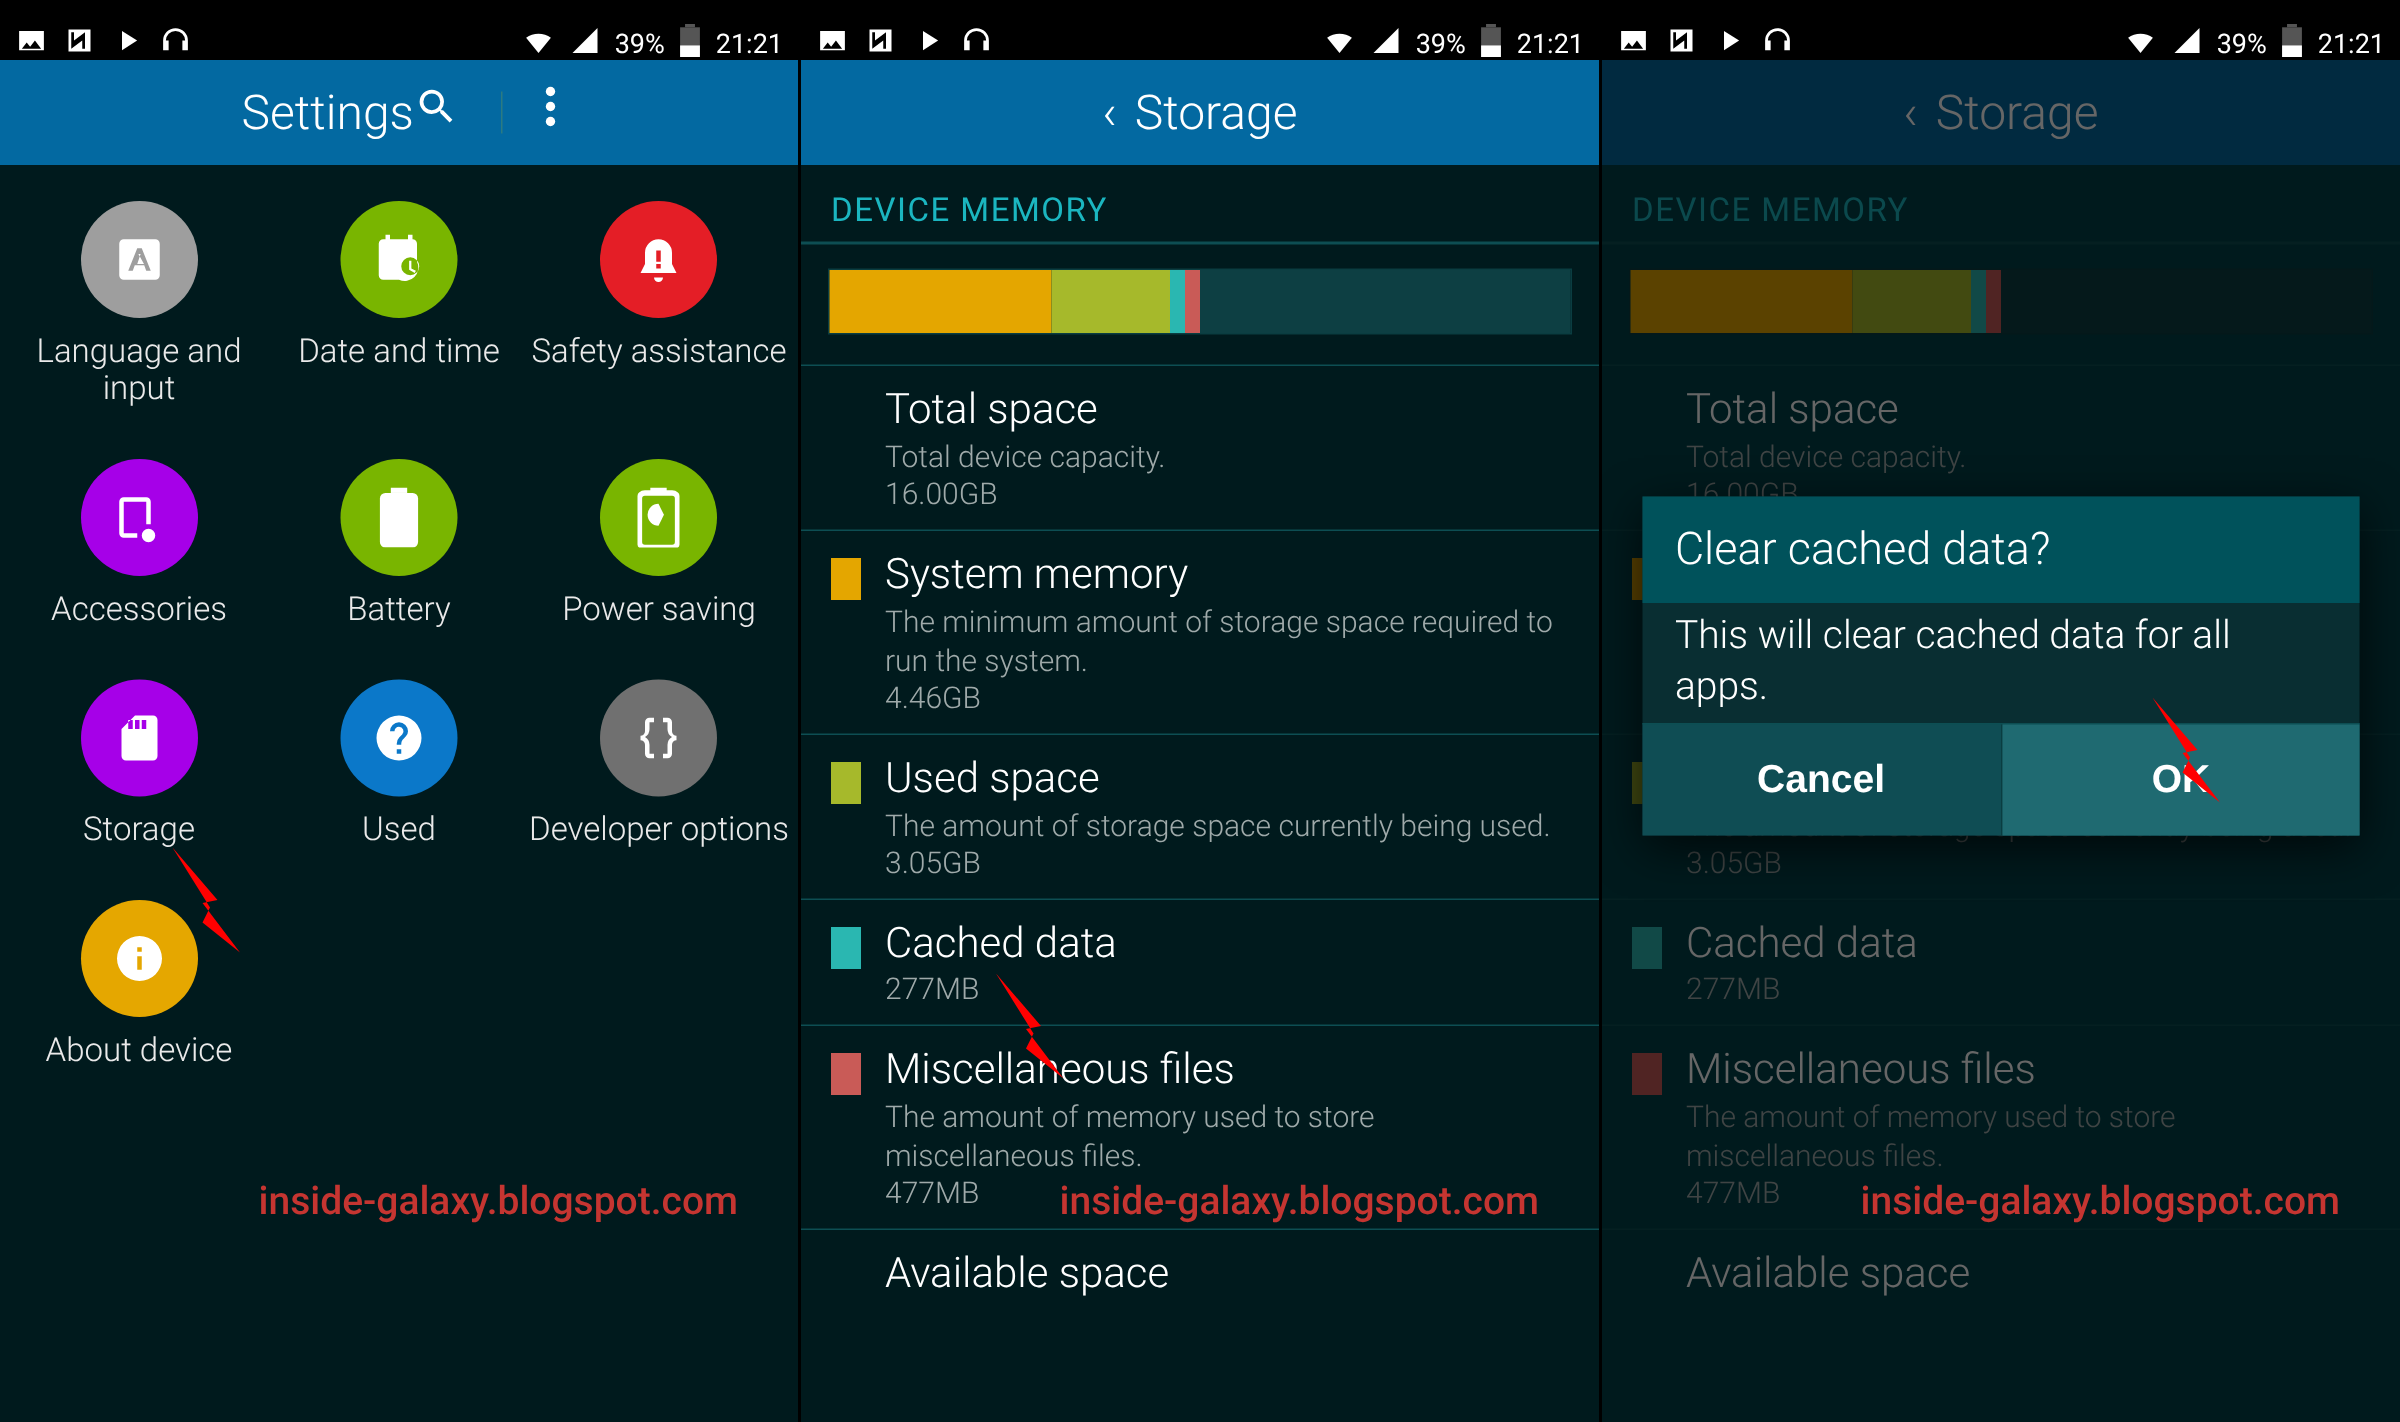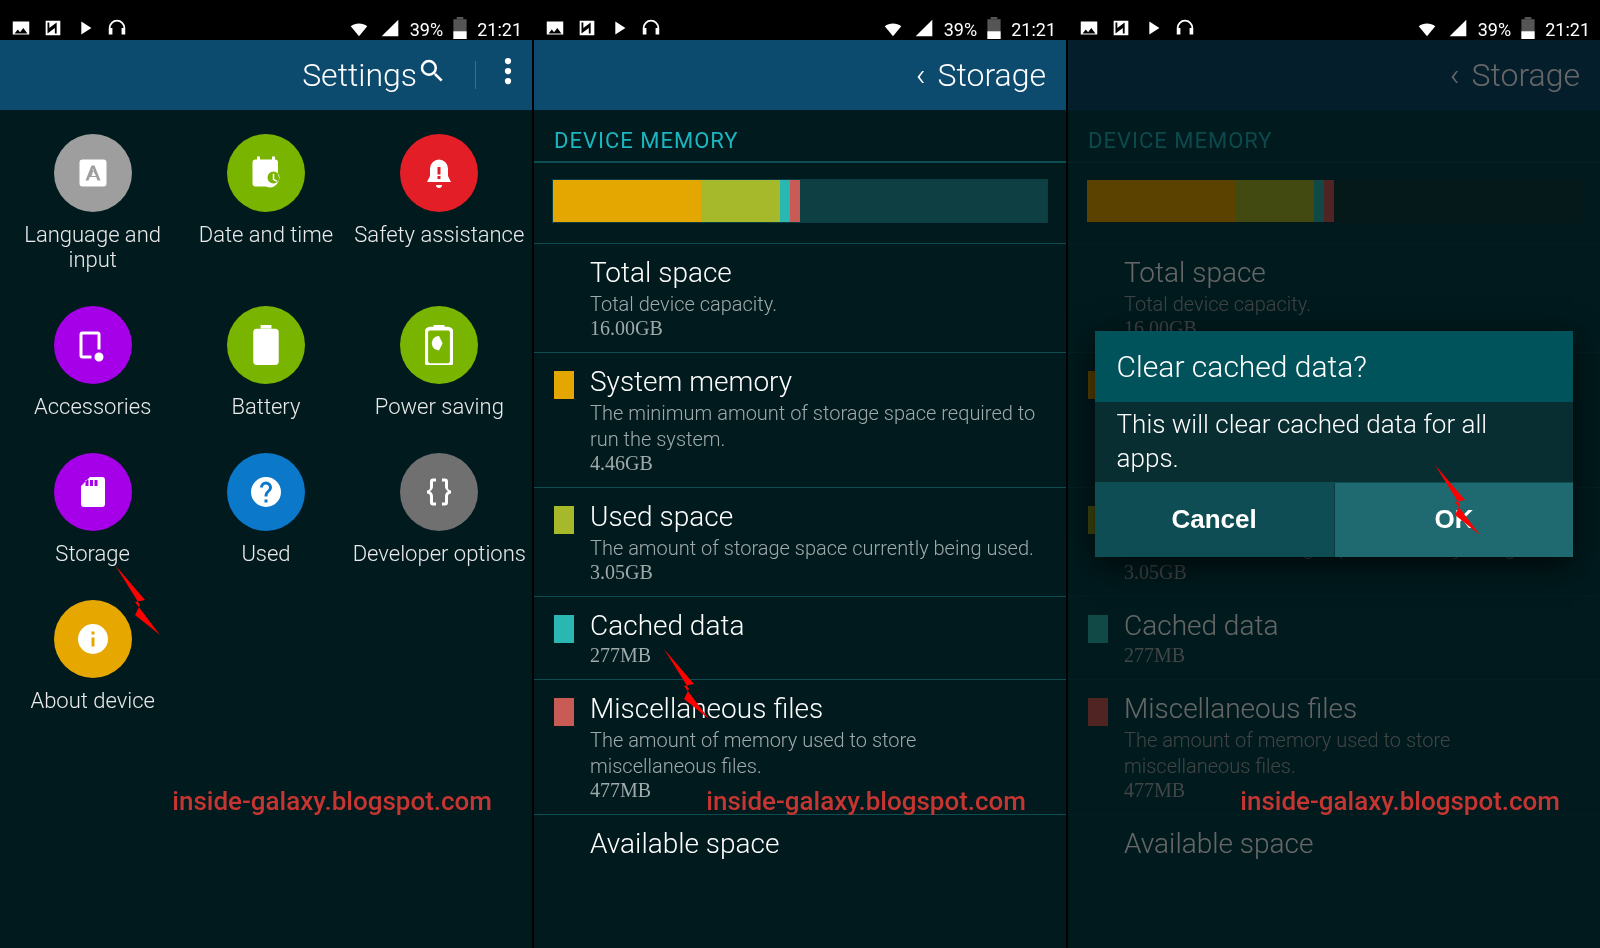--- a/index.html
+++ b/index.html
@@ -2,21 +2,21 @@
 <html><head>
 <meta charset="utf-8">
 <style>
   * { box-sizing: border-box; margin: 0; padding: 0; }
   html, body { width: 1600px; height: 948px; background: #000; font-family: Roboto, Arial, sans-serif; overflow: hidden; }
   .screens { display: flex; width: 100%; height: 100%; gap: 2px; }
   .phone { flex: 1; height: 100%; background: #001a1d; color: #eaeaea; display: flex; flex-direction: column; position: relative; overflow: hidden; }
   .status { height: 40px; display: flex; align-items: center; justify-content: space-between; padding: 0 10px; background: #000; font-size: 18px; }
   .status .left, .status .right { display: flex; align-items: center; gap: 10px; margin-top: 19px; }
   .status .right span { color: #fff; }
-  .app-header { height: 70px; background: #0c4a6e; display: flex; align-items: center; padding: 0 20px; color: #fff; font-size: 32px; font-weight: 300; justify-content: flex-end; }
+  .app-header { height: 70px; background: #0369a1; display: flex; align-items: center; padding: 0 8px; color: #fff; font-size: 32px; font-weight: 300; justify-content: center; }
   .app-header .title { display: flex; align-items: center; gap: 12px; }
   .app-header .actions { display: flex; align-items: center; gap: 28px; }
   .back { font-size: 32px; }
   .section-header { height: 48px; background: #004750; color: #f0f0f0; display: flex; align-items: center; justify-content: space-between; padding: 0 18px; font-size: 24px; letter-spacing: 0.5px; border-top: 1px solid #07585f; }
   .content { flex: 1; overflow: hidden; }
   .grid { display: grid; grid-template-columns: repeat(3, 1fr); padding: 24px 6px; gap: 34px 0; }
   .grid-item { display: flex; flex-direction: column; align-items: center; text-align: center; gap: 10px; color: #eaeaea; font-size: 22px; font-weight: 300; }
   .icon-circle { width: 78px; height: 78px; border-radius: 50%; display: flex; align-items: center; justify-content: center; font-size: 36px; color: #fff; }
   .c-grey { background: #9e9e9e; }
   .c-green { background: #79b500; }
@@ -26,21 +26,21 @@
   .c-darkgrey { background: #707070; }
   .c-orange { background: #e5a700; }
   .storage-header { color: #1bb6c0; font-size: 22px; letter-spacing: 1px; padding: 18px 20px 8px; border-bottom: 2px solid #0d4e53; }
   .usage-bar { height: 44px; margin: 16px 18px 20px; display: flex; border: 1px solid #0a3d41; }
   .seg { height: 100%; }
   .st-row { border-top: 1px solid #0d4e53; padding: 12px 20px 12px 20px; display: flex; gap: 16px; }
   .st-row .swatch { width: 20px; height: 28px; margin-top: 6px; }
   .st-row .txt { flex: 1; }
   .st-row .ttl { font-size: 28px; color: #fff; font-weight: 300; margin-bottom: 2px; }
   .st-row .sub { font-size: 20px; color: #9faaaa; font-weight: 300; line-height: 1.3; }
-  .st-row .val { font-size: 20px; color: #9faaaa; font-weight: 300; font-family: Liberation Serif, serif; }
+  .st-row .val { font-size: 20px; color: #9faaaa; font-weight: 300; }
   .arrow { position: absolute; z-index: 200; pointer-events: none; }
   .arrow svg { display: block; }
   .watermark { position: absolute; bottom: 132px; right: 40px; color: #c53531; font-size: 26px; font-weight: 500; z-index: 50; }
   .dialog-overlay { position: absolute; inset: 0; background: rgba(0,0,0,0.5); z-index: 100; display: flex; align-items: center; justify-content: center; }
   .dialog { width: 90%; background: #092e32; box-shadow: 0 8px 30px rgba(0,0,0,0.7); }
   .dialog-title { background: #00525b; color: #fff; font-size: 30px; font-weight: 300; padding: 18px 22px; }
   .dialog-body { padding: 6px 22px; color: #fff; font-size: 26px; font-weight: 300; line-height: 1.3; }
   .dialog-buttons { display: flex; border-top: 1px solid #0d4e53; background: #0f4d54; }
   .dialog-buttons button { flex: 1; height: 74px; background: transparent; border: none; color: #fff; font-size: 26px; font-weight: 700; border-right: 1px solid #0a3d41; }
   .dialog-buttons button:last-child { border-right: none; background: #1f6a71; }

